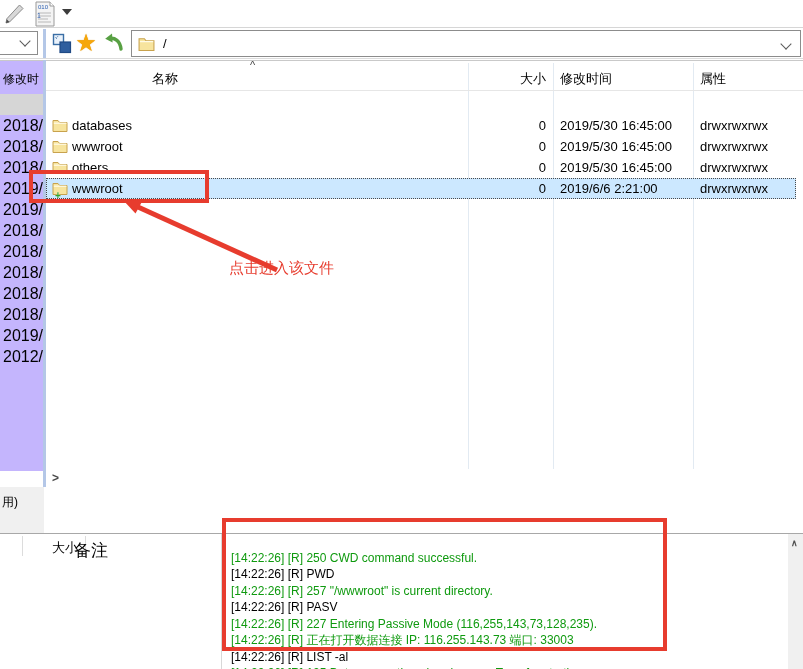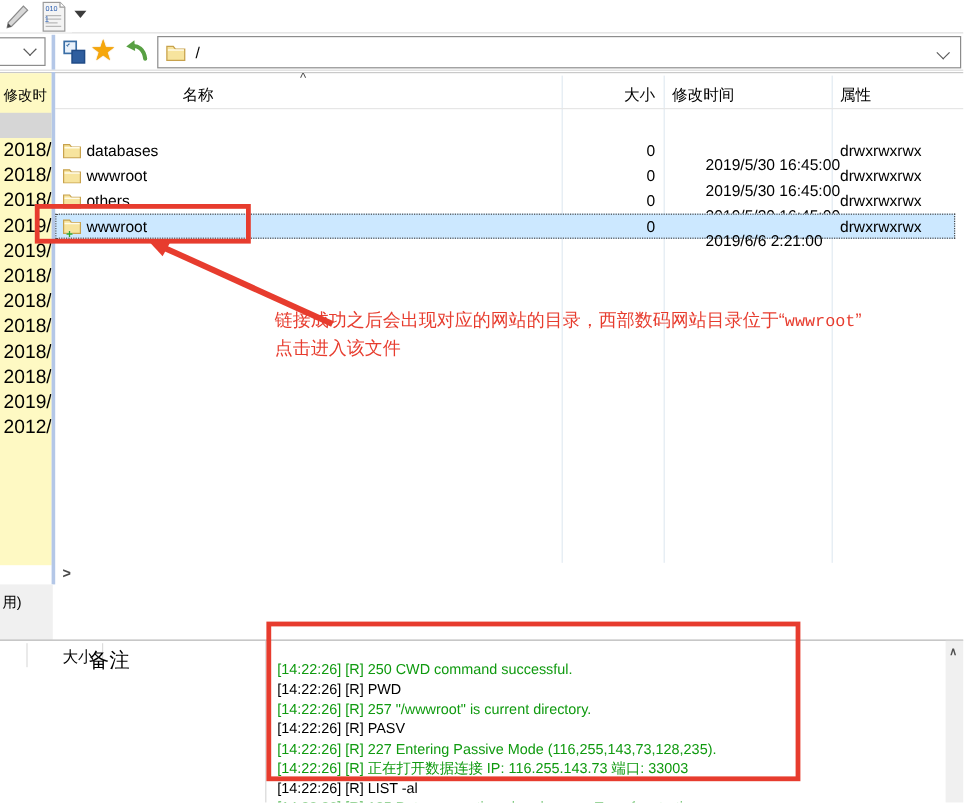--- a/index.html
+++ b/index.html
@@ -19,38 +19,38 @@
   .combo-left .chev { position:absolute; right:8px; top:5px; }
   .vsep-blue { position:absolute; left:43px; width:3px; background:#b4c7e7; }
   .nav-icon { position:absolute; top:2px; width:26px; height:26px; display:flex; align-items:center; justify-content:center; }
   .star-glyph { font-size:24px; color:#f6a70b; line-height:24px; text-shadow:0 0 1px #d98a00; }
   .address { position:absolute; left:131px; top:2px; width:670px; height:27px; background:#fff; border:1px solid #8c8c8c; display:flex; align-items:center; }
   .address .folder-wrap { margin-left:6px; }
   .address .path-text { margin-left:8px; font-size:13px; }
   .address .chev { position:absolute; right:10px; top:9px; }
   
   .main-area { position:absolute; left:0; top:60px; width:803px; height:410px; border-top:1px solid #c9c9c9; background:#fff; }
-  .left-pane { position:absolute; left:0; top:0; width:43px; height:410px; background:#fef9c3; overflow:hidden; }
+  .left-pane { position:absolute; left:0; top:0; width:43px; height:410px; background:#c4b5fd; overflow:hidden; }
   .left-pane .hdr { position:absolute; left:3px; top:10px; font-size:12px; white-space:nowrap; }
   .left-gray-row { position:absolute; left:0; top:33px; width:43px; height:21px; background:#d6d6d6; }
   .left-date { position:absolute; left:3px; font-size:16px; height:21px; line-height:21px; white-space:nowrap; }
   .main-vsep { position:absolute; left:43px; top:60px; width:3px; height:427px; background:#b4c7e7; }
   .file-pane { position:absolute; left:46px; top:0; width:757px; height:410px; }
   .gridline { position:absolute; top:2px; width:1px; height:406px; background:#e2eaf2; }
   .fp-header { position:absolute; left:0; top:0; width:757px; height:30px; border-bottom:1px solid #e6e6e6; font-size:13px; }
   .fp-header .h-name { position:absolute; left:106px; top:9px; }
   .fp-header .h-size { position:absolute; left:414px; top:9px; width:86px; text-align:right; }
   .fp-header .h-mod  { position:absolute; left:514px; top:9px; }
   .fp-header .h-attr { position:absolute; left:654px; top:9px; }
   .sort-caret { position:absolute; left:204px; top:-2px; font-size:11px; color:#444; }
   .file-row { position:absolute; left:0; width:757px; height:21px; font-size:13px; }
   .file-row .cell-icon { position:absolute; left:6px; top:3px; }
   .file-row .cell-name { position:absolute; left:26px; top:2px; line-height:17px; }
   .file-row .cell-size { position:absolute; left:414px; top:2px; width:86px; text-align:right; line-height:17px; }
-  .file-row .cell-mod  { position:absolute; left:514px; top:14px; line-height:17px;margin-left:28px; }
+  .file-row .cell-mod  { position:absolute; left:514px; top:2px; line-height:17px; }
   .file-row .cell-attr { position:absolute; left:654px; top:2px; line-height:17px; }
   .row-selected { background:#cce8ff; outline:1px dotted #4a4a4a; outline-offset:-1px; width:750px; }
   .plus-badge { position:absolute; left:3px; top:10px; font-size:10px; font-weight:bold; color:#2ea52e; text-shadow:0 0 1px #fff; line-height:10px; }
   .pane-chevron { position:absolute; left:52px; top:471px; font-size:12px; font-weight:bold; color:#4a4a4a; }
   
   .status-left { position:absolute; left:0; top:487px; width:44px; height:46px; background:#f0f0f0; font-size:12px; padding:7px 0 0 2px; }
   .status-green { position:absolute; left:46px; top:487px; width:757px; height:46px; background:#cbe64e; display:flex; flex-direction:column; align-items:center; justify-content:center; gap:3px; font-size:12.5px; color:#1a1a1a; }
   .bottom-divider { position:absolute; left:0; top:533px; width:803px; height:1px; background:#a8a8a8; }
   
   .bottom-panel { position:absolute; left:0; top:534px; width:803px; height:135px; background:#fff; }
@@ -261,19 +261,18 @@
   </div>
 
   <div class="red-rect" style="left:29px; top:170px; width:180px; height:33px;"></div>
 
   <svg style="position:absolute; left:105px; top:196px; overflow:visible;" width="185" height="90">
     <line x1="172" y1="74" x2="33" y2="11" stroke="#e73c2e" stroke-width="5"></line>
     <polygon points="18,4 37.5,4.8 30.5,17.5" fill="#e73c2e"></polygon>
   </svg>
 
   <div class="annot-text">
-    <div><span>链接成功之后会出现对应的网站的目录，西部数码网站目录位于“</span><span class="mono">wwwroot</span><span>”</span></div>
     <div>点击进入该文件</div>
   </div>
 
   <div class="red-rect" style="left:222px; top:518px; width:445px; height:133px;"></div>
 
 </div>
 
 </body></html>

